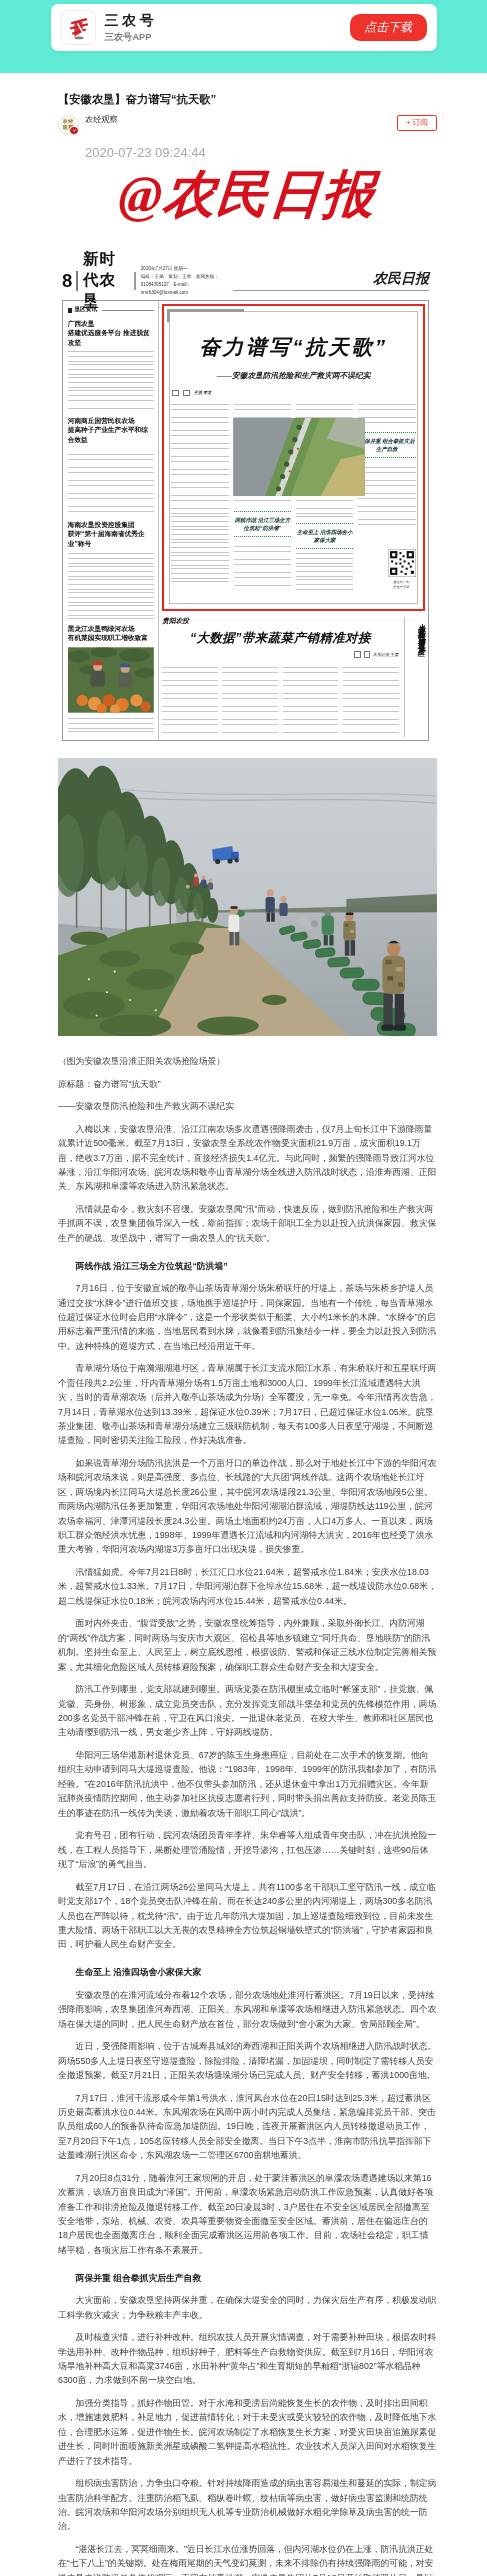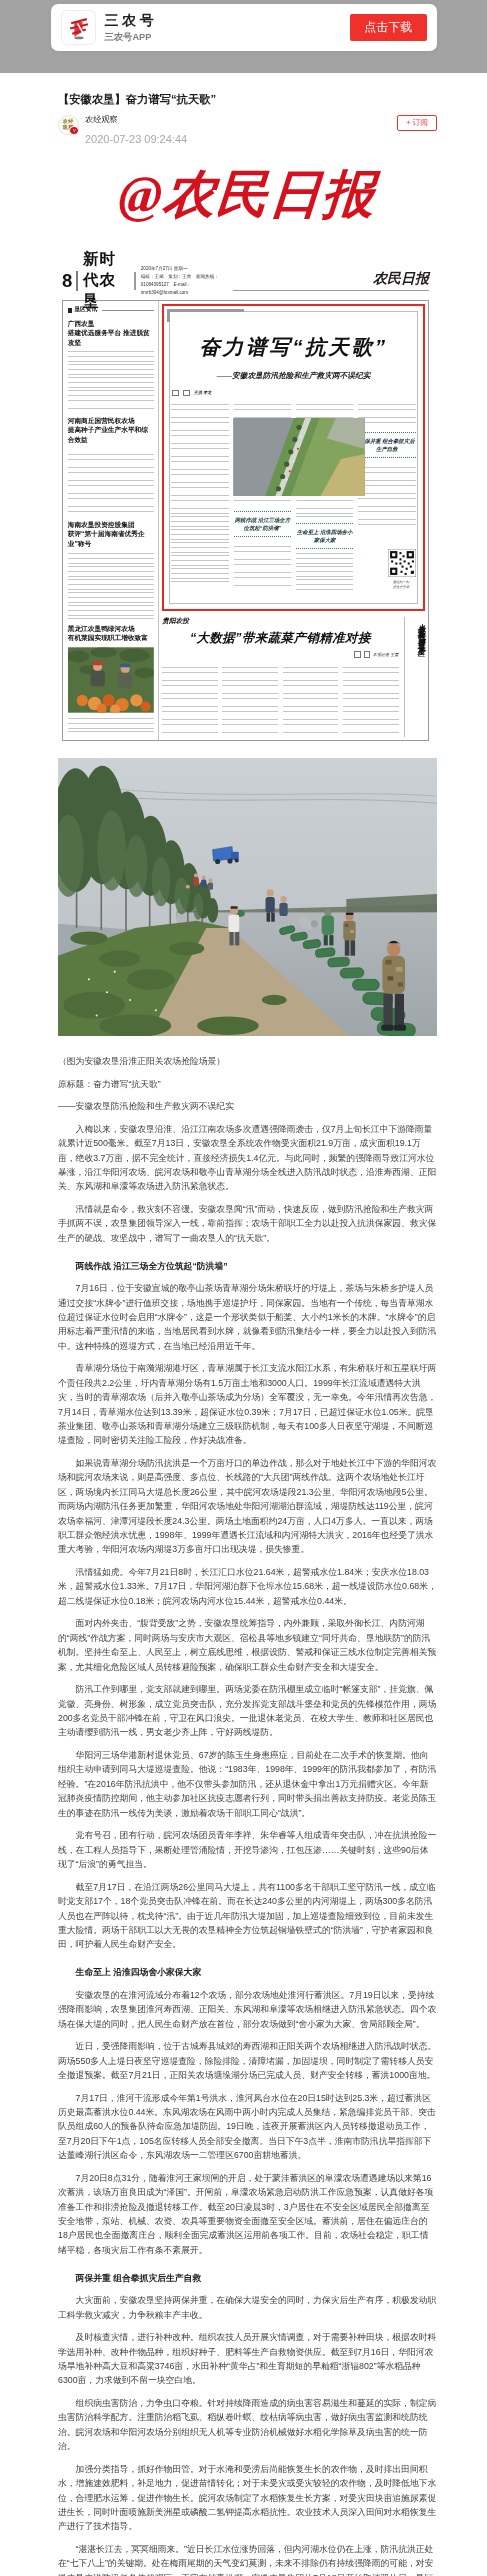--- a/index.html
+++ b/index.html
@@ -1,41 +1,41 @@
 <!DOCTYPE html>
 <html style="font-size:8.2px"><head>
 <meta charset="utf-8">
 <style>
   html,body{margin:0;padding:0;background:#ffffff;}
   body{font-family:"Liberation Sans","DejaVu Sans",sans-serif;color:#3c3c3c;}
   #page{position:relative;width:487px;height:2612px;background:#fff;overflow:hidden;margin:0 auto;}
 
   
-  .topstrip{position:relative;width:487px;height:73px;background:#a3a3a3;}
+  .topstrip{position:relative;width:487px;height:73px;background:#5eead4;}
   .appcard{position:absolute;left:51px;top:4.1px;width:386px;height:47px;background:#fff;border-radius:7.2px;
            box-shadow:0 1px 5.2px rgba(0,0,0,.05);display:flex;align-items:center;padding:0 10.3px;box-sizing:border-box;}
   .applogo{width:33px;height:33px;border-radius:6.2px;border:0.5px solid #f0eceb;background:#fff;display:flex;
            align-items:center;justify-content:center;flex:0 0 auto;}
   .apptxt{margin-left:8.2px;}
   .appname{font-size:14px;font-weight:bold;color:#222;letter-spacing:3.6px;}
   .appsub{font-size:9.3px;color:#7d7d7d;margin-top:1px;font-weight:bold;}
   .dlbtn{margin-left:auto;width:77px;height:27px;background:#ee312a;color:#fff;font-size:12px;border:none;
-         border-radius:2px;display:flex;align-items:center;justify-content:center;cursor:pointer;}
+         border-radius:10px;display:flex;align-items:center;justify-content:center;cursor:pointer;font-style:italic;}
 
   
   .content{margin:0 50px 0 58px;width:379px;}
   .arttitle{margin-top:18.5px;font-size:11.3px;font-weight:bold;color:#1b1b1b;}
   .authrow{position:relative;margin-top:7.2px;height:24px;}
   .avatar{position:absolute;left:0;top:1px;width:20.6px;height:20.6px;border-radius:50%;border:0.5px solid #e6e2d8;
           background:#fffef8;box-sizing:border-box;text-align:center;line-height:1.1;padding-top:3.6px;}
   .avatar .ln{display:block;font-size:5.2px;font-weight:bold;color:#8a6d1f;letter-spacing:0.5px;}
   .avbadge{position:absolute;right:-1.5px;bottom:-1px;width:7.7px;height:7.7px;border-radius:50%;background:#c11f1f;
            color:#fff;font-size:4.1px;line-height:7.7px;text-align:center;border:0.5px solid #fff;}
   .authname{margin-left:27px;font-size:8.2px;color:#2a2a2a;padding-top:0.5px;}
-  .authdate{margin-left:27px;font-size:11px;color:#a8a8a8;margin-top:8px;}
+  .authdate{margin-left:27px;font-size:13px;color:#a8a8a8;margin-top:20px;}
   .subbtn{position:absolute;right:0;top:1.5px;width:40px;height:15.5px;border:0.5px solid #ee312a;color:#ee312a;
           background:#fff;border-radius:2.1px;font-size:7.7px;display:flex;align-items:center;justify-content:center;cursor:pointer;}
 
   
   .masthead{height:88px;margin-top:13.4px;display:flex;align-items:center;justify-content:center;}
   .masthead span{font-family:"Liberation Serif","DejaVu Serif",serif;font-style:italic;font-weight:bold;
                  font-size:52px;color:#d4111c;transform:skewX(-4deg);letter-spacing:1px;white-space:nowrap;}
 
   
   .np{width:375px;margin-top:9.3px;background:#fff;padding-top:17.5px;font-family:"Liberation Sans","DejaVu Sans",sans-serif;}
@@ -518,20 +518,20 @@
         <p class="body-p">党有号召，团有行动，皖河农场团员青年李祥、朱华睿等人组成青年突击队，冲在抗洪抢险一线，在工程人员指导下，果断处理管涌险情，开挖导渗沟，扛包压渗……关键时刻，这些90后体现了“后浪”的勇气担当。</p>
         <p class="body-p">截至7月17日，在沿江两场26公里同马大堤上，共有1100多名干部职工坚守防汛一线，成立临时党支部17个，18个党员突击队冲锋在前。而在长达240多公里的内河湖堤上，两场300多名防汛人员也在严阵以待，枕戈待“汛”。由于近几年防汛大堤加固，加上巡堤查险细致到位，目前未发生重大险情。两场干部职工以大无畏的农垦精神全方位筑起铜墙铁壁式的“防洪墙”，守护者家园和良田，呵护着人民生命财产安全。</p>
         <div class="body-h">生命至上 沿淮四场舍小家保大家</div>
         <p class="body-p">安徽农垦的在淮河流域分布着12个农场，部分农场地处淮河行蓄洪区。7月19日以来，受持续强降雨影响，农垦集团淮河寿西湖、正阳关、东风湖和阜濛等农场相继进入防汛紧急状态。四个农场在保大堤的同时，把人民生命财产放在首位，部分农场做到“舍小家为大家、舍局部顾全局”。</p>
         <p class="body-p">近日，受强降雨影响，位于古城寿县城郊的寿西湖和正阳关两个农场相继进入防汛战时状态。两场550多人上堤日夜坚守巡堤查险，除险排险，清障堵漏，加固堤坝，同时制定了需转移人员安全撤退预案。截至7月21日，正阳关农场塘垛湖分场已完成人员、财产安全转移，蓄洪1000亩地。</p>
         <p class="body-p">7月17日，淮河干流形成今年第1号洪水，淮河凤台水位在20日15时达到25.3米，超过蓄洪区历史最高蓄洪水位0.44米。东风湖农场在风雨中两小时内完成人员集结，紧急编排党员干部、突击队员组成60人的预备队待命应急加堤防固。19日晚，连夜开展蓄洪区内人员转移撤退动员工作，至7月20日下午1点，105名应转移人员全部安全撤离。当日下午3点半，淮南市防汛抗旱指挥部下达董峰湖行洪区命令，东风湖农场一二管理区6700亩耕地蓄洪。</p>
         <p class="body-p">7月20日8点31分，随着淮河王家坝闸的开启，处于蒙洼蓄洪区的阜濛农场遭遇建场以来第16次蓄洪，该场万亩良田成为“泽国”。开闸前，阜濛农场紧急启动防洪工作应急预案，认真做好各项准备工作和排涝抢险及撤退转移工作。截至20日凌晨3时，3户居住在不安全区域居民全部撤离至安全地带，泵站、机械、农资、农具等重要物资全面撤至安全区域。蓄洪前，居住在偏远庄台的18户居民也全面撤离庄台，顺利全面完成蓄洪区运用前各项工作。目前，农场社会稳定，职工情绪平稳，各项灾后工作有条不紊展开。</p>
         <div class="body-h">两保并重  组合拳抓灾后生产自救</div>
         <p class="body-p">大灾面前，安徽农垦坚持两保并重，在确保大堤安全的同时，力保灾后生产有序，积极发动职工科学救灾减灾，力争秋粮丰产丰收。</p>
         <p class="body-p">及时核查灾情，进行补种改种。组织农技人员开展灾情调查，对于需要补种田块，根据农时科学选用补种、改种作物品种，组织好种子、肥料等生产自救物资供应。截至到7月16日，华阳河农场旱地补种高大豆和高粱3746亩，水田补种“黄华占”和生育期短的早籼稻“浙辐802”等水稻品种6300亩，力求做到不留一块空白地。</p>
+        <p class="body-p">加强分类指导，抓好作物田管。对于水淹和受涝后尚能恢复生长的农作物，及时排出田间积水，增施速效肥料，补足地力，促进苗情转化；对于未受灾或受灾较轻的农作物，及时降低地下水位，合理肥水运筹，促进作物生长。皖河农场制定了水稻恢复生长方案，对受灾田块亩追施尿素促进生长，同时叶面喷施新美洲星或磷酸二氢钾提高水稻抗性。农业技术人员深入田间对水稻恢复生产进行了技术指导。</p>
         <p class="body-p">组织病虫害防治，力争虫口夺粮。针对持续降雨造成的病虫害容易滋生和蔓延的实际，制定病虫害防治科学配方。注重防治稻飞虱、稻纵卷叶螟、纹枯病等病虫害，做好病虫害监测和统防统治。皖河农场和华阳河农场分别组织无人机等专业防治机械做好水稻化学除草及病虫害的统一防治。</p>
-        <p class="body-p">加强分类指导，抓好作物田管。对于水淹和受涝后尚能恢复生长的农作物，及时排出田间积水，增施速效肥料，补足地力，促进苗情转化；对于未受灾或受灾较轻的农作物，及时降低地下水位，合理肥水运筹，促进作物生长。皖河农场制定了水稻恢复生长方案，对受灾田块亩追施尿素促进生长，同时叶面喷施新美洲星或磷酸二氢钾提高水稻抗性。农业技术人员深入田间对水稻恢复生产进行了技术指导。</p>
         <p class="body-p">“湛湛长江去，冥冥细雨来。”近日长江水位涨势回落，但内河湖水位仍在上涨，防汛抗洪正处在“七下八上”的关键期。处在梅雨尾期的天气变幻莫测，未来不排除仍有持续强降雨的可能，对安徽农垦来说防汛任务依然艰巨，不容有丝毫松懈。安徽农垦集团从7月18日开始取消双休日，垦区上下合力同心，共克时艰，继续严阵以待，严防死守，誓保江河安澜和谷物丰稔。</p>
       </div>
 
   </div>
 </div>
 
 
 </body></html>

